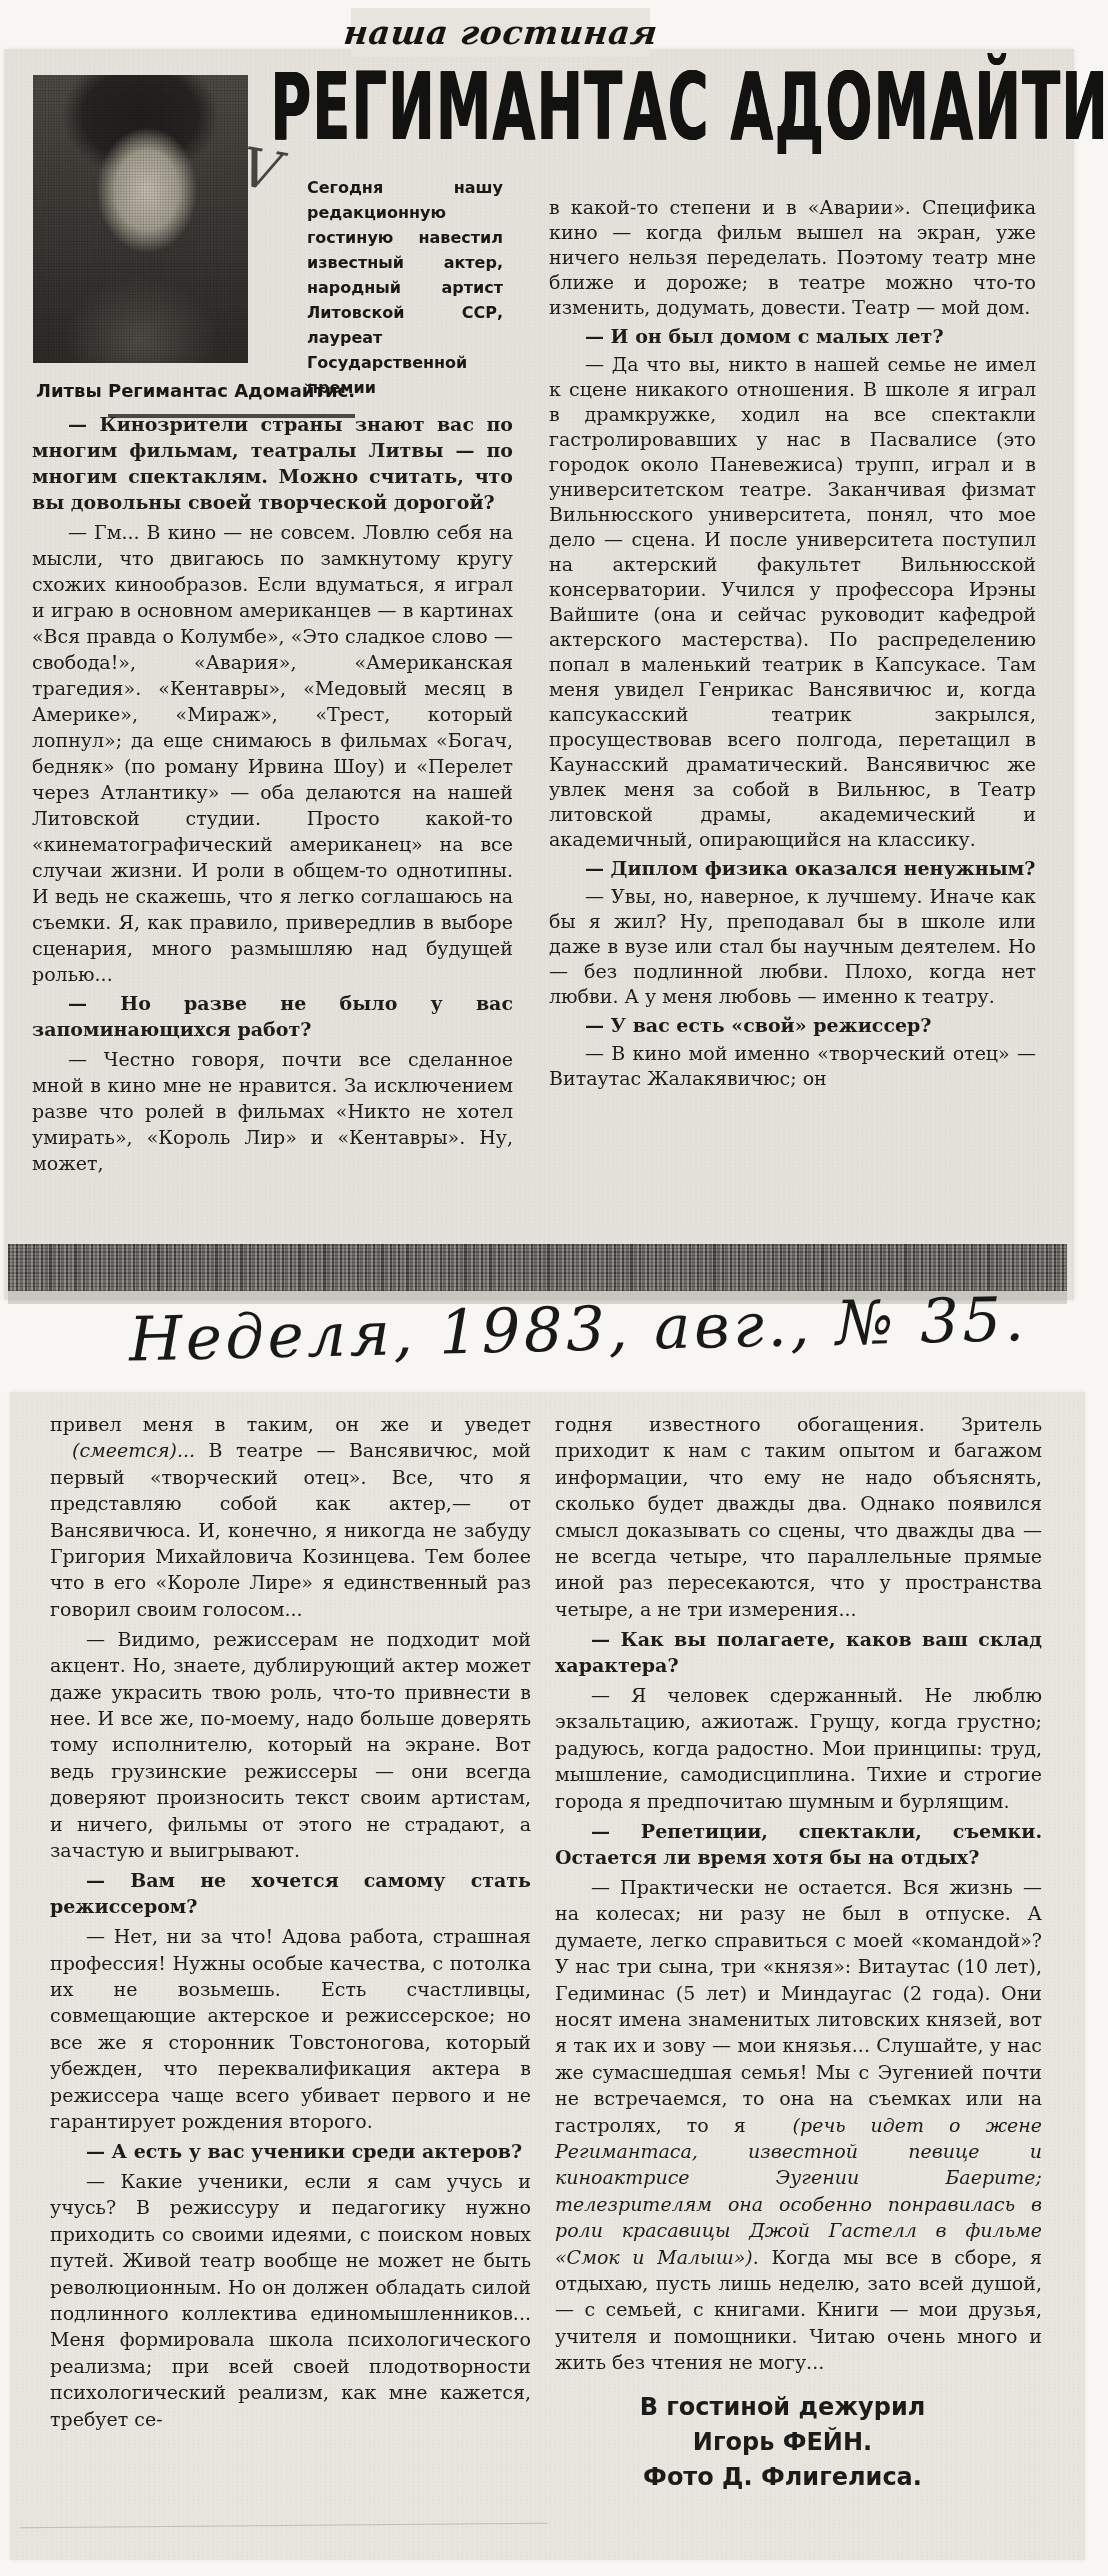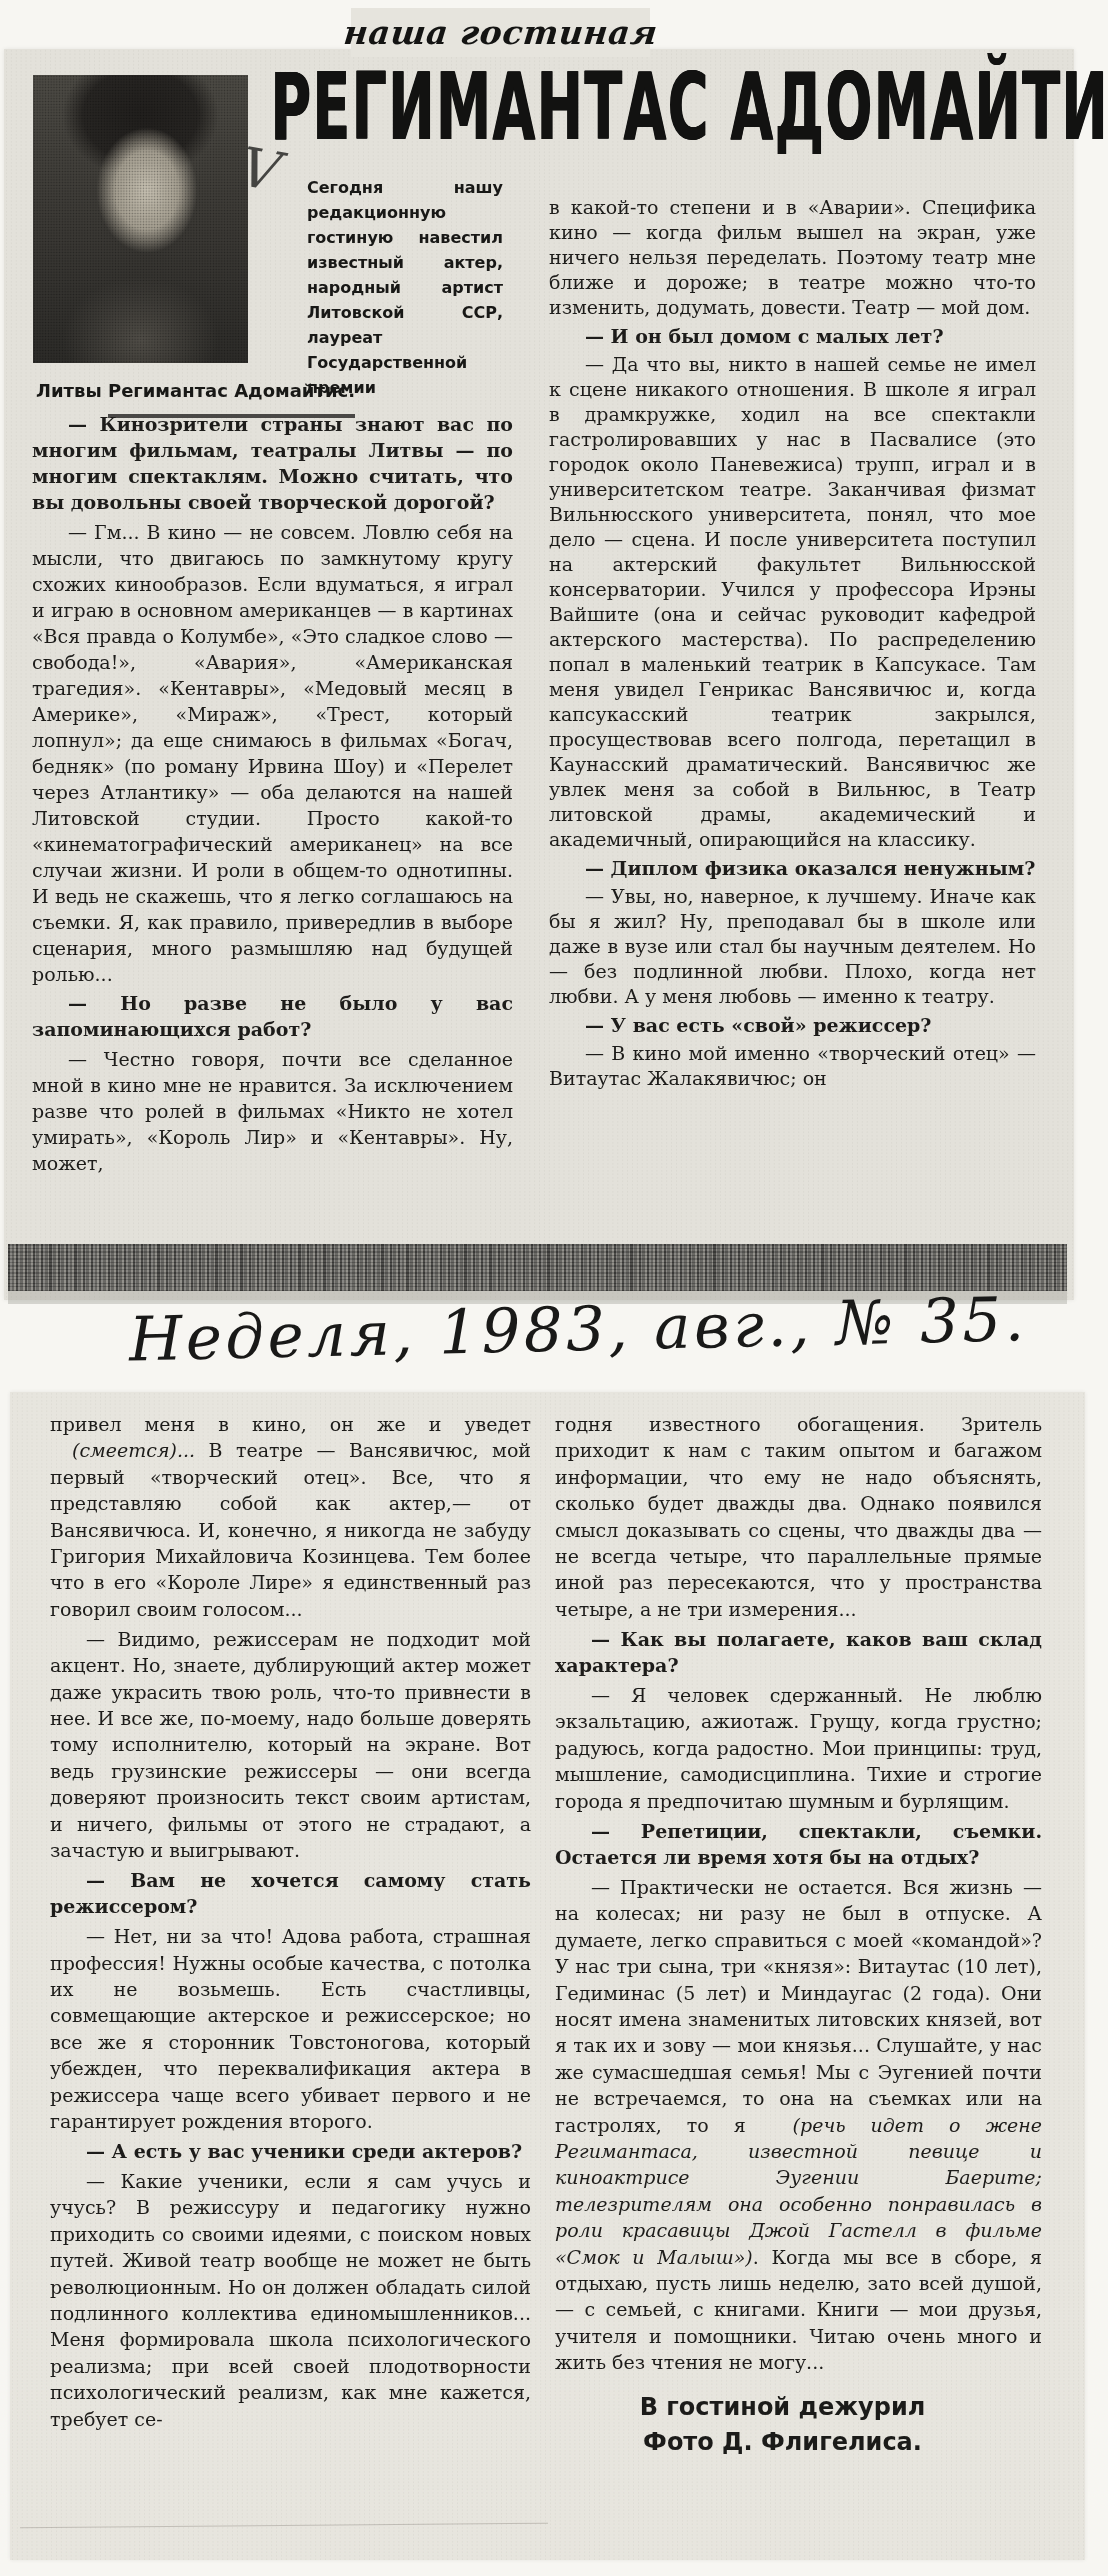--- a/index.html
+++ b/index.html
@@ -137,35 +137,36 @@
     <p class="para question"><span>— Диплом физика оказался ненужным?</span></p>
     <p class="para answer"><span>— Увы, но, наверное, к лучшему. Иначе как бы я жил? Ну, преподавал бы в школе или даже в вузе или стал бы научным деятелем. Но — без подлинной любви. Плохо, когда нет любви. А у меня любовь — именно к театру.</span></p>
     <p class="para question"><span>— У вас есть «свой» режиссер?</span></p>
     <p class="para answer"><span>— В кино мой именно «творческий отец» — Витаутас Жалакявичюс; он</span></p>
   </div>
 
 <div id="scan-band"></div>
 <div id="handwritten-note">Неделя, 1983, авг., № 35.</div>
 
 <div class="col" id="col-bottom-left">
-    <p class="para continuation"><span>привел меня в кино, он же и уведет </span><span class="it">(смеется)...</span><span> В театре — Вансявичюс, мой первый «творческий отец». Все, что я представляю собой как актер,— от Вансявичюса. И, конечно, я никогда не забуду Григория Михайловича Козинцева. Тем более что в его «Короле Лире» я единственный раз говорил своим голосом...</span></p>
+    <p class="para continuation"><span>привел меня в таким, он же и уведет </span><span class="it">(смеется)...</span><span> В театре — Вансявичюс, мой первый «творческий отец». Все, что я представляю собой как актер,— от Вансявичюса. И, конечно, я никогда не забуду Григория Михайловича Козинцева. Тем более что в его «Короле Лире» я единственный раз говорил своим голосом...</span></p>
     <p class="para answer"><span>— Видимо, режиссерам не подходит мой акцент. Но, знаете, дублирующий актер может даже украсить твою роль, что-то привнести в нее. И все же, по-моему, надо больше доверять тому исполнителю, который на экране. Вот ведь грузинские режиссеры — они всегда доверяют произносить текст своим артистам, и ничего, фильмы от этого не страдают, а зачастую и выигрывают.</span></p>
     <p class="para question"><span>— Вам не хочется самому стать режиссером?</span></p>
     <p class="para answer"><span>— Нет, ни за что! Адова работа, страшная профессия! Нужны особые качества, с потолка их не возьмешь. Есть счастливцы, совмещающие актерское и режиссерское; но все же я сторонник Товстоногова, который убежден, что переквалификация актера в режиссера чаще всего убивает первого и не гарантирует рождения второго.</span></p>
     <p class="para question"><span>— А есть у вас ученики среди актеров?</span></p>
     <p class="para answer"><span>— Какие ученики, если я сам учусь и учусь? В режиссуру и педагогику нужно приходить со своими идеями, с поиском новых путей. Живой театр вообще не может не быть революционным. Но он должен обладать силой подлинного коллектива единомышленников... Меня формировала школа психологического реализма; при всей своей плодотворности психологический реализм, как мне кажется, требует се-</span></p>
   </div>
 <div class="col" id="col-bottom-right">
   <div>
       <p class="para continuation"><span>годня известного обогащения. Зритель приходит к нам с таким опытом и багажом информации, что ему не надо объяснять, сколько будет дважды два. Однако появился смысл доказывать со сцены, что дважды два — не всегда четыре, что параллельные прямые иной раз пересекаются, что у пространства четыре, а не три измерения...</span></p>
       <p class="para question"><span>— Как вы полагаете, каков ваш склад характера?</span></p>
       <p class="para answer"><span>— Я человек сдержанный. Не люблю экзальтацию, ажиотаж. Грущу, когда грустно; радуюсь, когда радостно. Мои принципы: труд, мышление, самодисциплина. Тихие и строгие города я предпочитаю шумным и бурлящим.</span></p>
       <p class="para question"><span>— Репетиции, спектакли, съемки. Остается ли время хотя бы на отдых?</span></p>
       <p class="para answer"><span>— Практически не остается. Вся жизнь — на колесах; ни разу не был в отпуске. А думаете, легко справиться с моей «командой»? У нас три сына, три «князя»: Витаутас (10 лет), Гедиминас (5 лет) и Миндаугас (2 года). Они носят имена знаменитых литовских князей, вот я так их и зову — мои князья... Слушайте, у нас же сумасшедшая семья! Мы с Эугенией почти не встречаемся, то она на съемках или на гастролях, то я </span><span class="it">(речь идет о жене Регимантаса, известной певице и киноактрисе Эугении Баерите; телезрителям она особенно понравилась в роли красавицы Джой Гастелл в фильме «Смок и Малыш»)</span><span>. Когда мы все в сборе, я отдыхаю, пусть лишь неделю, зато всей душой,— с семьей, с книгами. Книги — мои друзья, учителя и помощники. Читаю очень много и жить без чтения не могу...</span></p>
     </div>
   <div id="signature">
     <div>В гостиной дежурил</div>
+    <div>Игорь ФЕЙН.</div>
     <div>Фото Д. Флигелиса.</div>
   </div>
 </div>
 
 <div id="clipping-edge-line"></div>
 
 
 </body></html>

